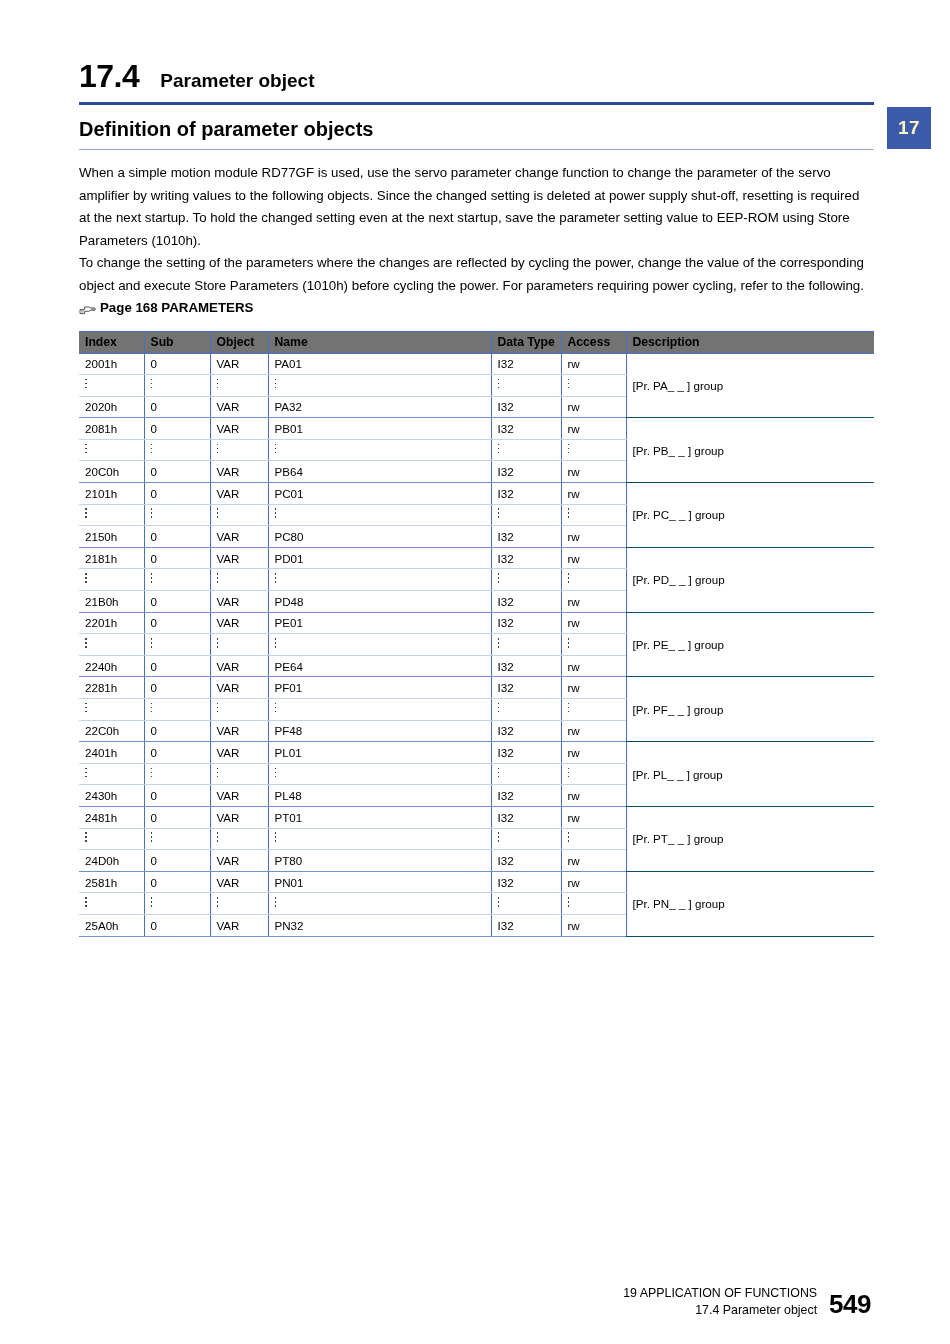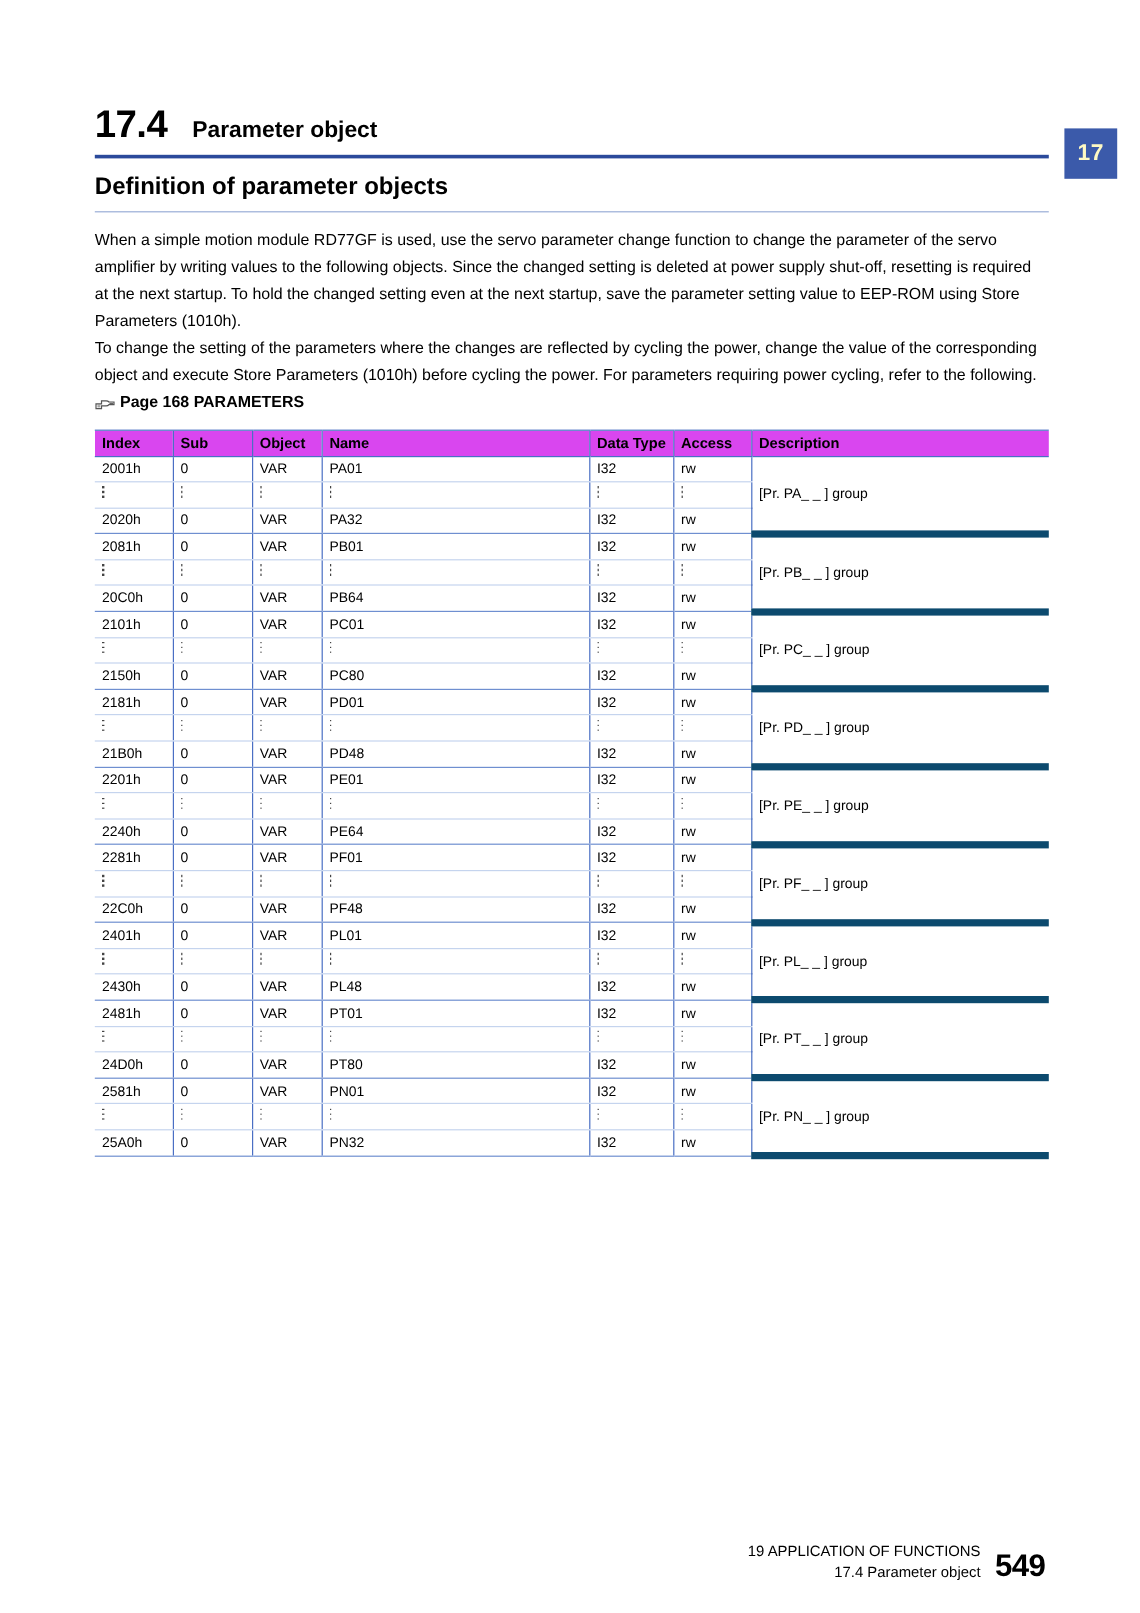--- a/index.html
+++ b/index.html
@@ -37,21 +37,21 @@
   .page {
     position: absolute;
     left: 79px;
     top: 0;
     width: 795px;
   }
 
   
   .sec-title {
     margin: 0;
-    padding-top: 87px;
+    padding-top: 60px;
     display: flex;
     align-items: baseline;
     font-weight: bold;
     line-height: 1;
   }
   .sec-num {
     font-size: 32px;
     font-weight: bold;
     letter-spacing: -0.5px;
   }
@@ -119,21 +119,21 @@
     vertical-align: middle;
     text-align: left;
     font-weight: normal;
     border-left: 1px solid #4a6fc4;
     height: 21.6px;
     box-sizing: border-box;
     overflow: hidden;
     white-space: nowrap;
   }
   table.param-table thead th {
-    background: #d946ef;
+    background: #737373;
     font-weight: bold;
     font-size: 12.2px;
     height: 22px;
     border-top: 1px solid #4a6fc4;
     border-bottom: 1px solid #4a6fc4;
   }
   table.param-table thead th.first,
   table.param-table tbody td.first {
     border-left: none;
   }
@@ -147,21 +147,21 @@
   table.param-table tbody tr.last-row > td {
     border-bottom: 1px solid #6f8fd0;
   }
   td.desc {
     border-left: 1px solid #4a6fc4;
     vertical-align: top;
     padding-top: 3px;
   }
   
   td.desc.group-sep {
-    border-bottom: 6px solid #0c4a6e;
+    border-bottom: 1px solid #0c4a6e;
     margin-top: 18px;
   }
 
   .vdots {
     display: inline-block;
     width: 3px;
     height: 11px;
     line-height: 11px;
     font-size: 11px;
     color: #555;

